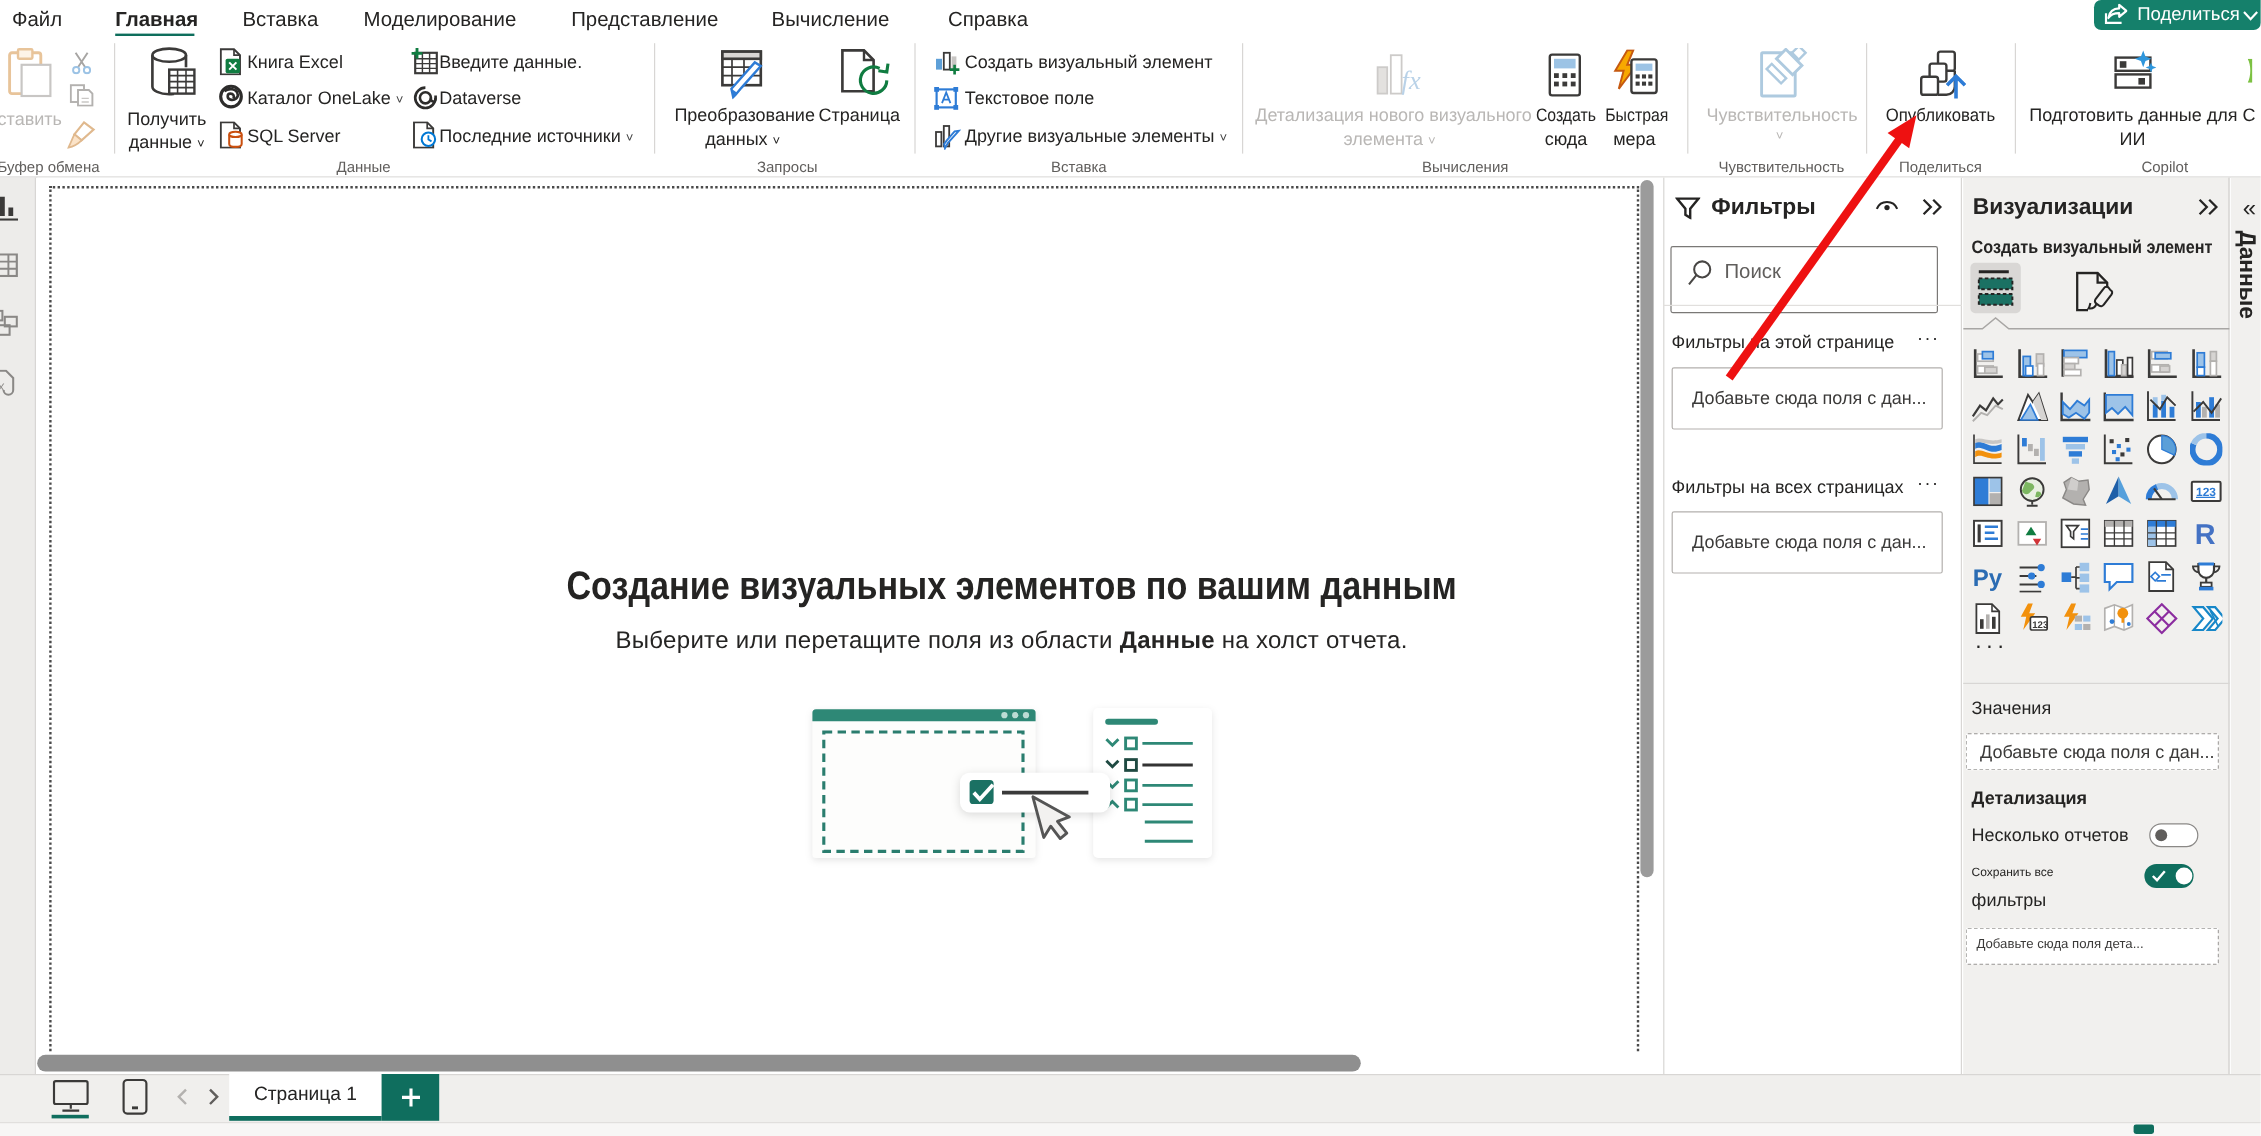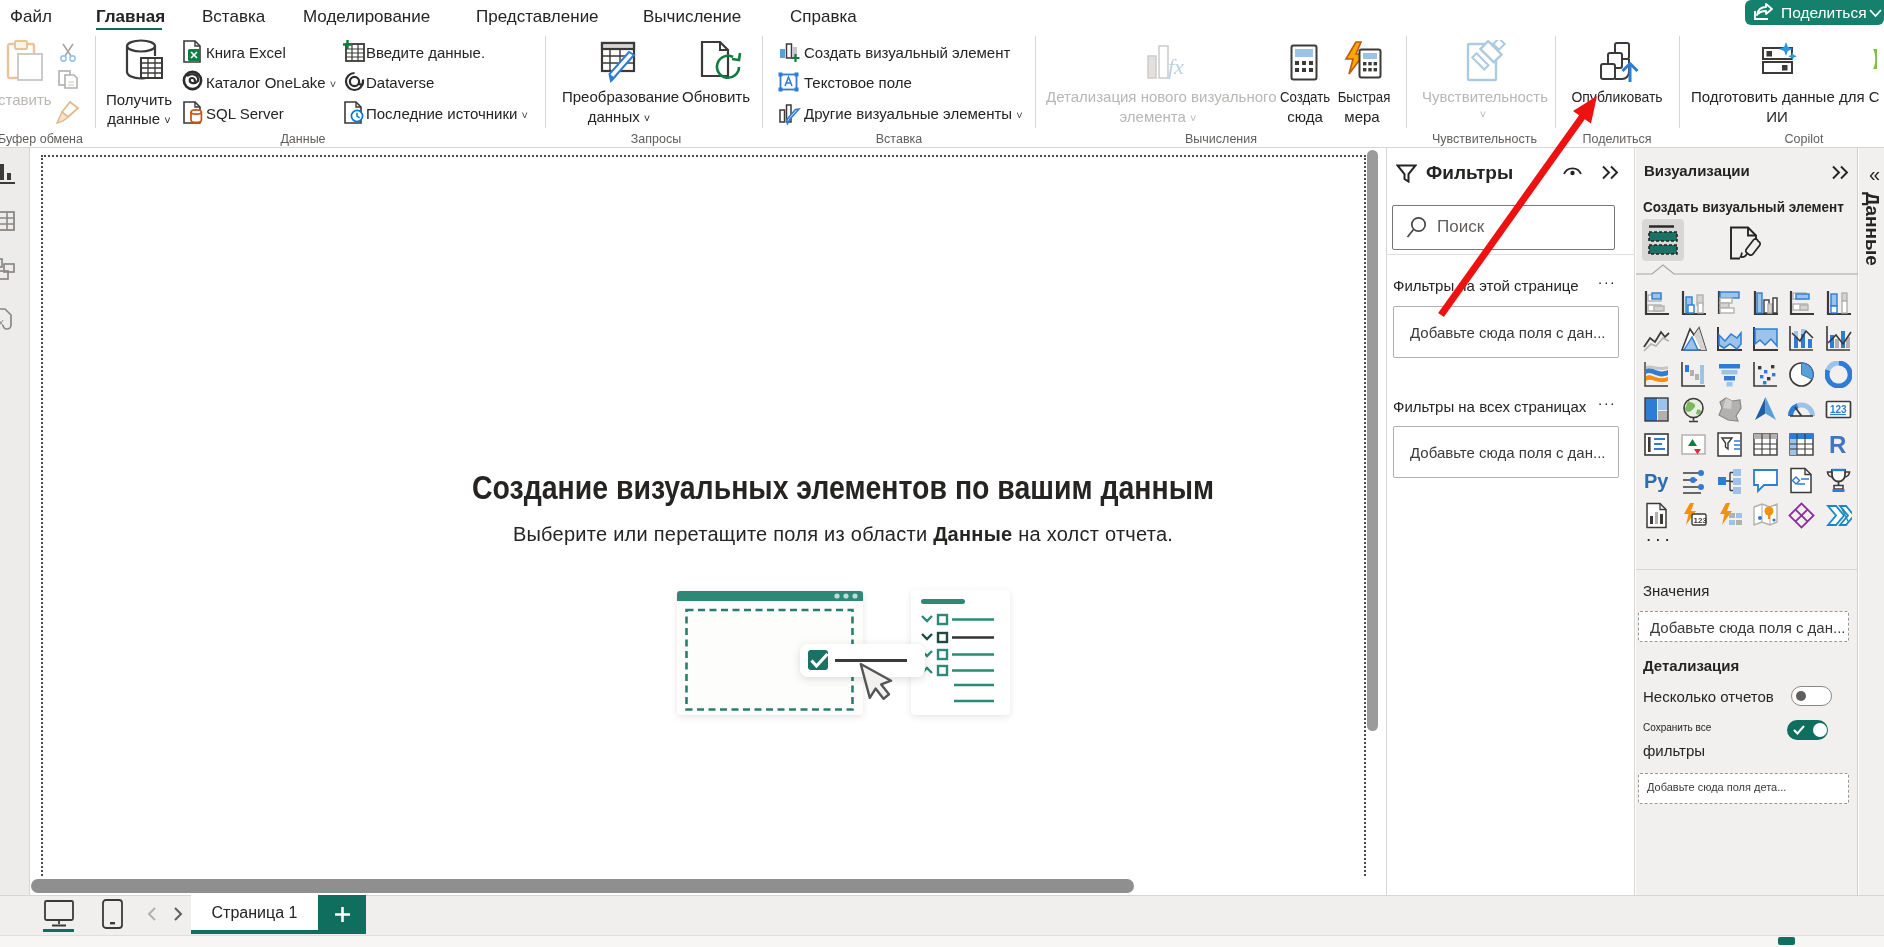--- a/index.html
+++ b/index.html
@@ -128,21 +128,21 @@
   <path d="M11 40 L9.5 33 L14 36 Z" fill="#2e7cd6"></path>
 </svg>
 <svg class="abs" style="left:700px;top:40px" width="42" height="43" viewBox="0 0 42 43">
   <path d="M2 2 h18 l8 8 v26 h-26 z" fill="#fff" stroke="#3b3a39" stroke-width="2.2"></path>
   <path d="M20 2 v8 h8" fill="none" stroke="#3b3a39" stroke-width="2"></path>
   <path d="M33 17 a11 11 0 1 0 6 10" fill="none" stroke="#107c41" stroke-width="2.6"></path>
   <path d="M40 13 l-1 7 l-7 -1" fill="none" stroke="#107c41" stroke-width="2.6"></path>
 </svg>
 <div class="abs riblbl ctr" style="left:562px;top:88px;width:114px">Преобразование</div>
 <div class="abs riblbl ctr" style="left:562px;top:108px;width:114px">данных <span style="font-size:11px">˅</span></div>
-<div class="abs riblbl ctr" style="left:676px;top:88px;width:80px">Обновить</div>
+<div class="abs riblbl ctr" style="left:676px;top:88px;width:80px">Страница</div>
 
 <svg class="abs" style="left:778px;top:41px" width="23" height="23" viewBox="0 0 23 23">
   <rect x="2" y="8" width="5" height="9" fill="#5ea0d8"></rect>
   <rect x="8.5" y="3" width="5" height="14" fill="none" stroke="#3b3a39" stroke-width="1.5"></rect>
   <rect x="15" y="6" width="4" height="11" fill="#c8c6c4"></rect>
   <path d="M17.5 13 v8 M13.5 17 h8" stroke="#107c41" stroke-width="2.2"></path>
 </svg>
 <svg class="abs" style="left:778px;top:72px" width="21" height="20" viewBox="0 0 21 20">
   <rect x="2.5" y="2.5" width="16" height="15" fill="#fff" stroke="#2e7cd6" stroke-width="1.8"></rect>
   <rect x="0.5" y="0.5" width="4" height="4" fill="#2e7cd6"></rect>
@@ -298,41 +298,41 @@
   <path d="M1.5 1.5 h18 l-7 8.5 v7.5 l-4 -2.5 v-5 Z" fill="none" stroke="#252423" stroke-width="2"></path>
 </svg>
 <div class="abs" style="left:1426px;top:162px;font-size:19px;font-weight:600;color:#252423">Фильтры</div>
 <svg class="abs" style="left:1562px;top:165px" width="21" height="12" viewBox="0 0 21 12">
   <path d="M2 9 a9.2 9.2 0 0 1 17 0" fill="none" stroke="#252423" stroke-width="1.8"></path>
   <circle cx="10.5" cy="8" r="2.2" fill="#252423"></circle>
 </svg>
 <svg class="abs" style="left:1601px;top:165px" width="19" height="15" viewBox="0 0 19 15">
   <path d="M2 1.5 l6 6 l-6 6 M10 1.5 l6 6 l-6 6" fill="none" stroke="#252423" stroke-width="1.9"></path>
 </svg>
-<div class="abs" style="left:1392px;top:205px;width:223px;height:45px;background:#fff;border:1px solid #7a7876;border-radius:2px">
+<div class="abs" style="left:1392px;top:205px;width:223px;height:56px;background:#fff;border:1px solid #7a7876;border-radius:2px">
   <svg class="abs" style="left:13px;top:10px" width="22" height="23" viewBox="0 0 22 23">
     <circle cx="12.5" cy="8.5" r="6.7" fill="none" stroke="#484644" stroke-width="1.7"></circle>
     <path d="M7.5 13.5 L1.5 21" stroke="#484644" stroke-width="1.7"></path>
   </svg>
   <span class="abs" style="left:44px;top:11px;font-size:17px;color:#605e5c">Поиск</span>
 </div>
 <div class="abs" style="left:1386px;top:254px;width:249px;height:1px;background:#e1dfdd"></div>
 <div class="abs" style="left:1393px;top:277px;font-size:15px;color:#252423">Фильтры на этой странице</div>
 <div class="abs" style="left:1598px;top:270px;font-size:15px;color:#252423;letter-spacing:2px">...</div>
 <div class="abs" style="left:1393px;top:306px;width:226px;height:52px;background:#fff;border:1px solid #b3b0ad;border-radius:2px">
   <span class="abs" style="left:16px;top:17px;font-size:15px;color:#3b3a39;white-space:nowrap">Добавьте сюда поля с дан...</span>
 </div>
 <div class="abs" style="left:1393px;top:398px;font-size:15px;color:#252423">Фильтры на всех страницах</div>
 <div class="abs" style="left:1598px;top:391px;font-size:15px;color:#252423;letter-spacing:2px">...</div>
 <div class="abs" style="left:1393px;top:426px;width:226px;height:52px;background:#fff;border:1px solid #b3b0ad;border-radius:2px">
   <span class="abs" style="left:16px;top:17px;font-size:15px;color:#3b3a39;white-space:nowrap">Добавьте сюда поля с дан...</span>
 </div>
 
 <div class="abs" style="left:1636px;top:148px;width:222px;height:747px;background:#f1f0ee;border-right:1px solid #d0cecc"></div>
-<div class="abs" style="left:1644px;top:162px;font-size:15px;font-weight:600;color:#252423">Визуализации</div>
+<div class="abs" style="left:1644px;top:162px;font-size:19px;font-weight:600;color:#252423">Визуализации</div>
 <svg class="abs" style="left:1831px;top:165px" width="19" height="15" viewBox="0 0 19 15">
   <path d="M2 1.5 l6 6 l-6 6 M10 1.5 l6 6 l-6 6" fill="none" stroke="#252423" stroke-width="1.9"></path>
 </svg>
 <div class="abs" style="left:1643px;top:198px;font-size:15px;font-weight:600;color:#252423;transform:scaleX(0.9);transform-origin:left center;white-space:nowrap">Создать визуальный элемент</div>
 <div class="abs" style="left:1642px;top:219px;width:42px;height:42px;background:#d9d7d5;border-radius:4px"></div>
 <svg class="abs" style="left:1647px;top:224px" width="32" height="32" viewBox="0 0 32 32">
   <path d="M2 2.5 h25" stroke="#252423" stroke-width="2.4"></path>
   <rect x="2" y="8" width="28" height="9" fill="#1b7163" stroke="#252423" stroke-width="1.6" stroke-dasharray="3 2"></rect>
   <rect x="2" y="21" width="28" height="9" fill="#1b7163" stroke="#252423" stroke-width="1.6" stroke-dasharray="3 2"></rect>
 </svg>

